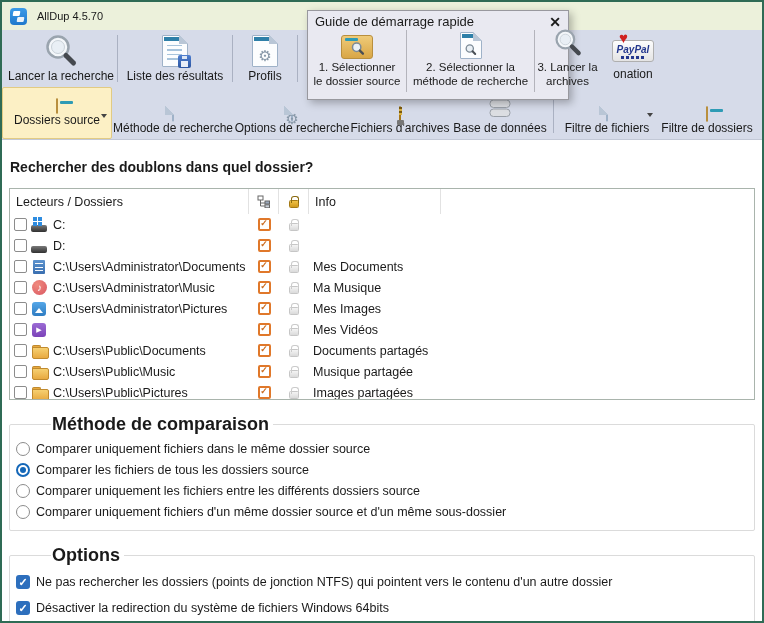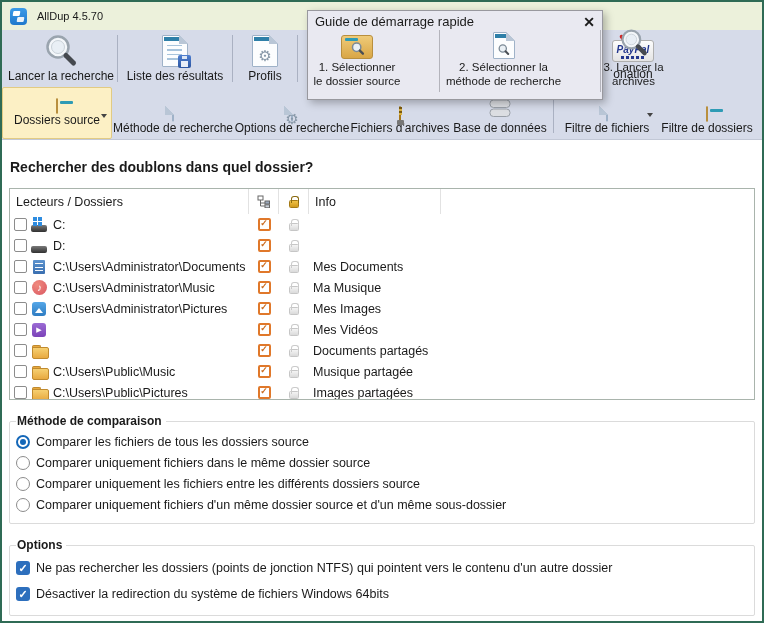--- a/index.html
+++ b/index.html
@@ -112,35 +112,35 @@
   .recurse-icon { width:13px; height:13px; border:2px solid #E0782A; border-radius:2px; background:#fff; position:relative; }
   .recurse-icon::after { content:'✓'; position:absolute; left:0; right:0; top:-2px; text-align:center; color:#C96A1E; font-size:9px; font-weight:bold; }
 
   .lock-icon { width:10px; height:8px; border:1px solid #C6C6C6; background:linear-gradient(#F4F4F4,#DADADA); border-radius:1.5px; position:relative; margin-top:5px; }
   .lock-icon::before { content:''; position:absolute; top:-5px; left:1px; width:6px; height:6px; border:1.5px solid #CBCBCB; border-bottom:none; border-radius:3px 3px 0 0; }
   .lock-icon.gold { border-color:#A57A14; background:linear-gradient(#F0C246,#D09A1E); }
   .lock-icon.gold::before { border-color:#8A6A10; }
 
   
   fieldset.group { border:1px solid #DBDBDB; border-radius:2px; margin-top:14px; padding:3px 6px 8px; }
-  fieldset.group legend { font-weight:bold; font-size:12px; padding:0 4px 0 1px; }
+  fieldset.group legend { font-weight:bold; font-size:18px; padding:0 4px 0 1px;margin-left:35px; }
   .choice-row { display:flex; align-items:center; height:21px; }
   .radio { width:14px; height:14px; border-radius:50%; border:1px solid #8C8C8C; background:#fff; flex:none; margin-right:6px; }
   .radio.checked { border:2px solid #1467B8; }
   .radio.checked::after { content:''; display:block; width:6px; height:6px; border-radius:50%; background:#1467B8; margin:2px; }
   .cbx { width:14px; height:14px; border-radius:3px; background:#2D6FBD; position:relative; flex:none; margin-right:6px; }
   .cbx::after { content:'✓'; position:absolute; left:0; right:0; top:0; text-align:center; color:#fff; font-size:11px; font-weight:bold; line-height:14px; }
   .opt-row { display:flex; align-items:center; height:26px; }
 
   
-  .popup { position:absolute; left:305px; top:8px; width:296px; height:90px; background:#E9E9F1; border:1px solid #98989E;
+  .popup { position:absolute; left:305px; top:8px; width:262px; height:90px; background:#E9E9F1; border:1px solid #98989E;
            box-shadow:3px 3px 8px rgba(0,0,0,.28); z-index:10; }
   .popup-title { display:flex; align-items:center; justify-content:space-between; padding:3px 7px 1px 7px; font-size:13px; }
   .popup-close { font-size:14px; font-weight:bold; cursor:default; line-height:1; }
-  .popup-body { display:flex; height:62px;gap:33px; }
+  .popup-body { display:flex; height:62px; }
   .popup-step { flex:none; display:flex; flex-direction:column; align-items:center; justify-content:flex-end; padding:2px 2px 3px; }
   .popup-step + .popup-step { border-left:1px solid #B3B3BB; }
   .step1 { width:98px; } .step2 { width:128px; } .step3 { width:66px; }
   .step-label { font-size:11.5px; line-height:1.2; text-align:center; white-space:nowrap; }
   .popup .icon-folder-big { width:32px; height:24px; margin-bottom:2px; }
   .popup .icon-doc { width:22px; height:27px; margin-bottom:2px; }
   .popup .icon-doc::after { background:linear-gradient(225deg,#E9E9F1 48%, #B9C6D6 48%); }
 </style>
 </head>
 <body>
@@ -398,20 +398,21 @@
           </div>
         <div class="td c4">
             <span>Mes Vidéos</span>
           </div>
           <div class="td c5"></div>
       </div>
       <div class="tr">
         <div class="td c1">
             <span class="cb-empty"></span>
             <span class="t-icon" data-icon="folder"></span>
+            <span class="path">C:\Users\Public\Documents</span>
           </div>
         <div class="td c2">
             <span class="recurse-icon"></span>
           </div>
         <div class="td c3">
             <span class="lock-icon"></span>
           </div>
         <div class="td c4">
             <span>Documents partagés</span>
           </div>
@@ -449,26 +450,26 @@
         <div class="td c4">
             <span>Images partagées</span>
           </div>
           <div class="td c5"></div>
       </div>
     </div>
 
     <fieldset class="group">
       <legend>Méthode de comparaison</legend>
       <div class="choice-row">
+        <span class="radio"></span>
+        <span>Comparer uniquement fichiers dans le même dossier source</span>
+      </div>
+      <div class="choice-row">
         <span class="radio checked"></span>
         <span>Comparer les fichiers de tous les dossiers source</span>
-      </div>
-      <div class="choice-row">
-        <span class="radio"></span>
-        <span>Comparer uniquement fichiers dans le même dossier source</span>
       </div>
       <div class="choice-row">
         <span class="radio"></span>
         <span>Comparer uniquement les fichiers entre les différents dossiers source</span>
       </div>
       <div class="choice-row">
         <span class="radio"></span>
         <span>Comparer uniquement fichiers d'un même dossier source et d'un même sous-dossier</span>
       </div>
     </fieldset>

